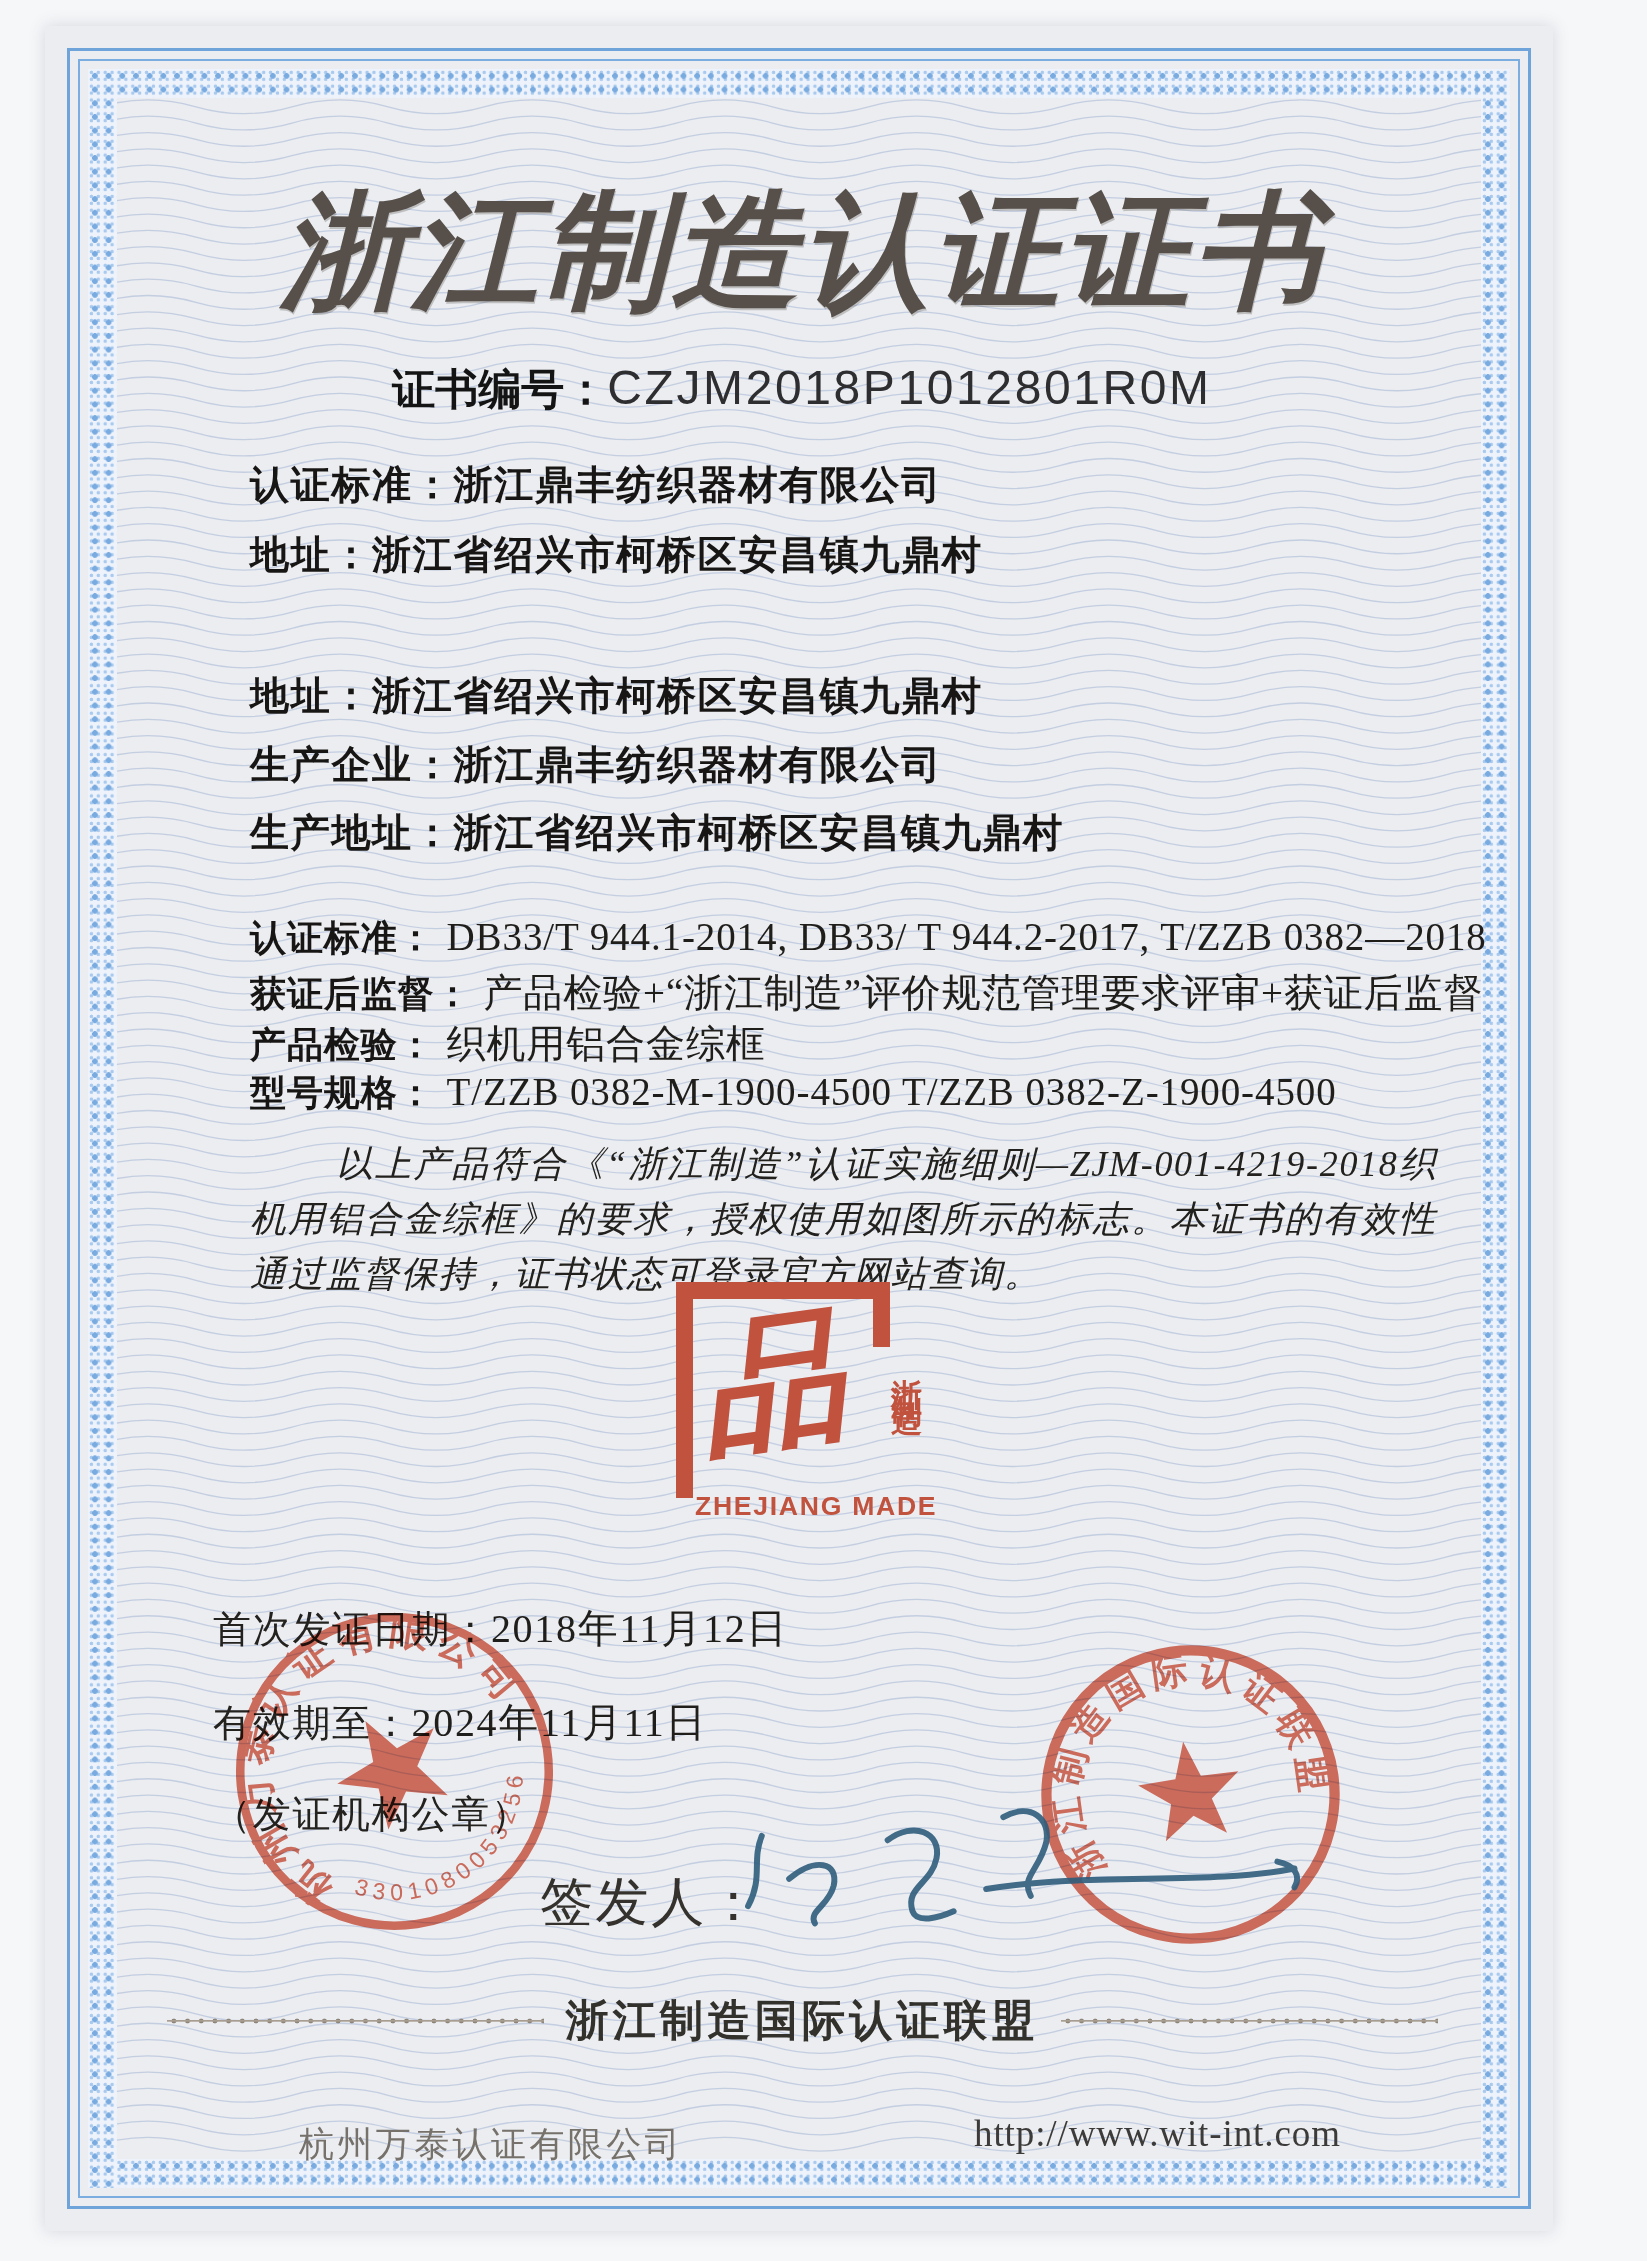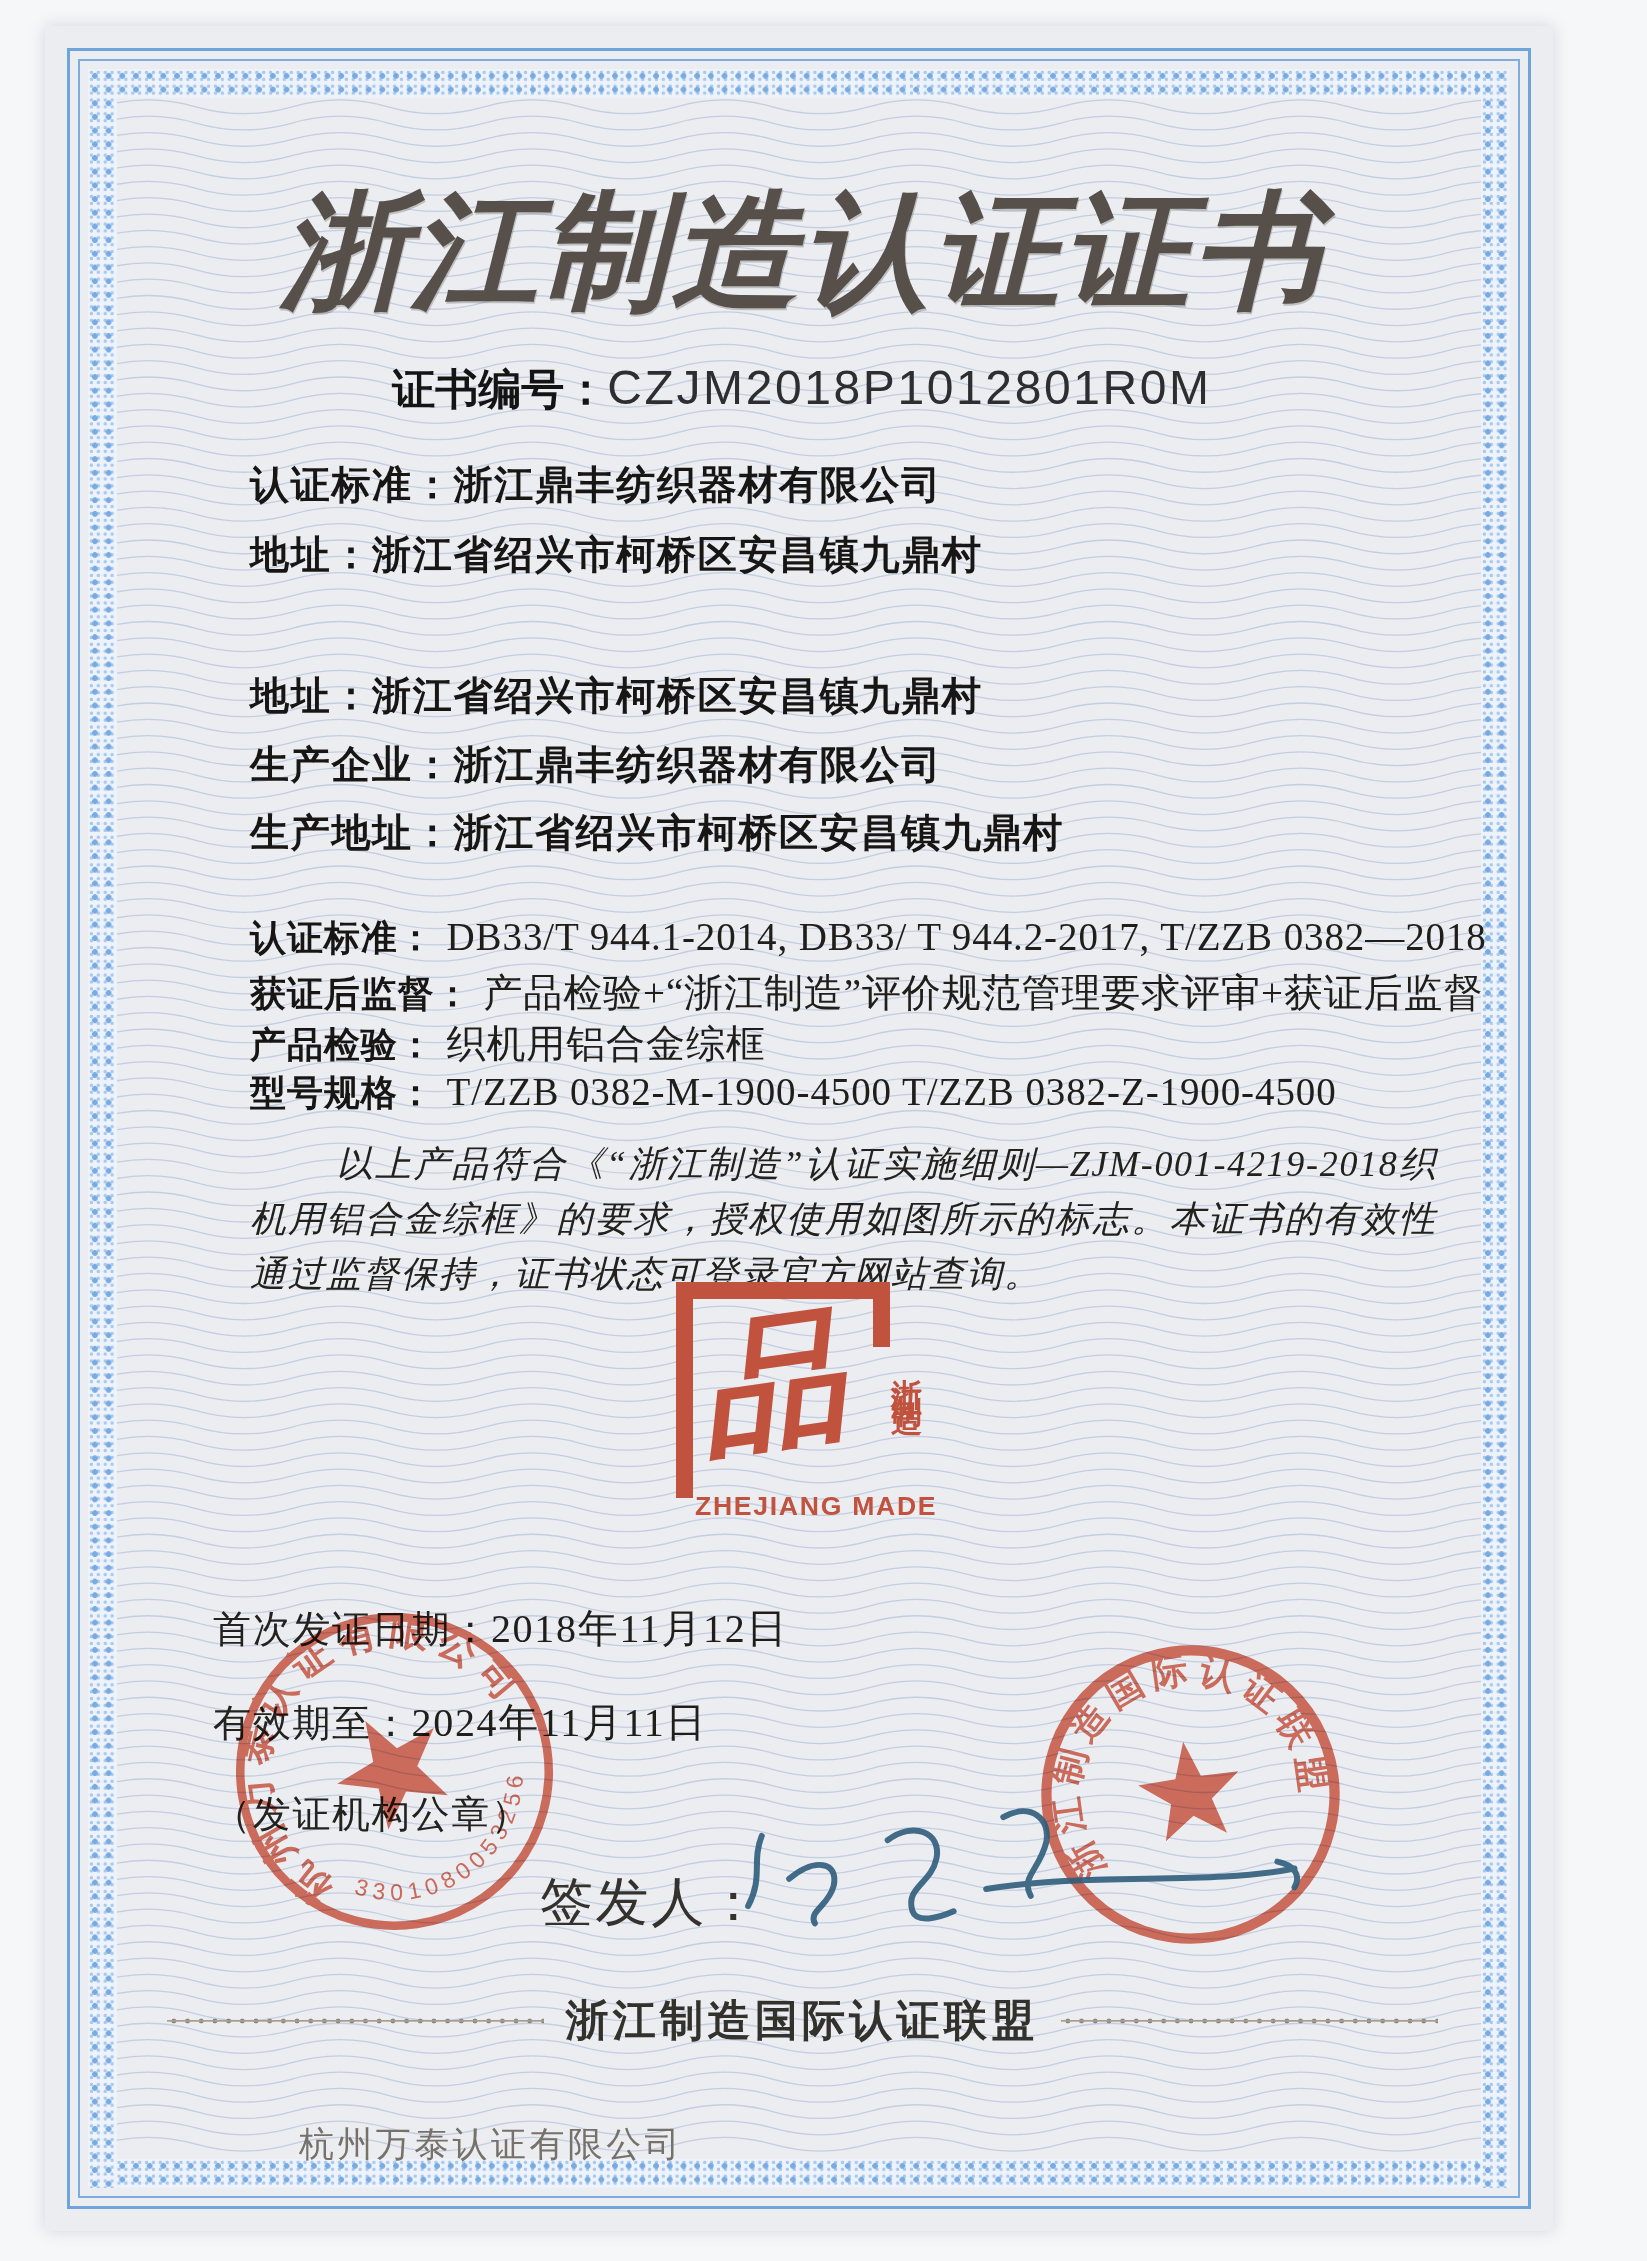--- a/index.html
+++ b/index.html
@@ -303,14 +303,15 @@
     </g>
   </svg>
 
   <div class="abs alliance">
     <div class="orn"></div>
     <div class="altext">浙江制造国际认证联盟</div>
     <div class="orn"></div>
   </div>
 
   <div class="abs footer-left">杭州万泰认证有限公司</div>
+  <div class="abs footer-right">http://www.wit-int.com</div>
 </div>
 
 
 </body></html>

